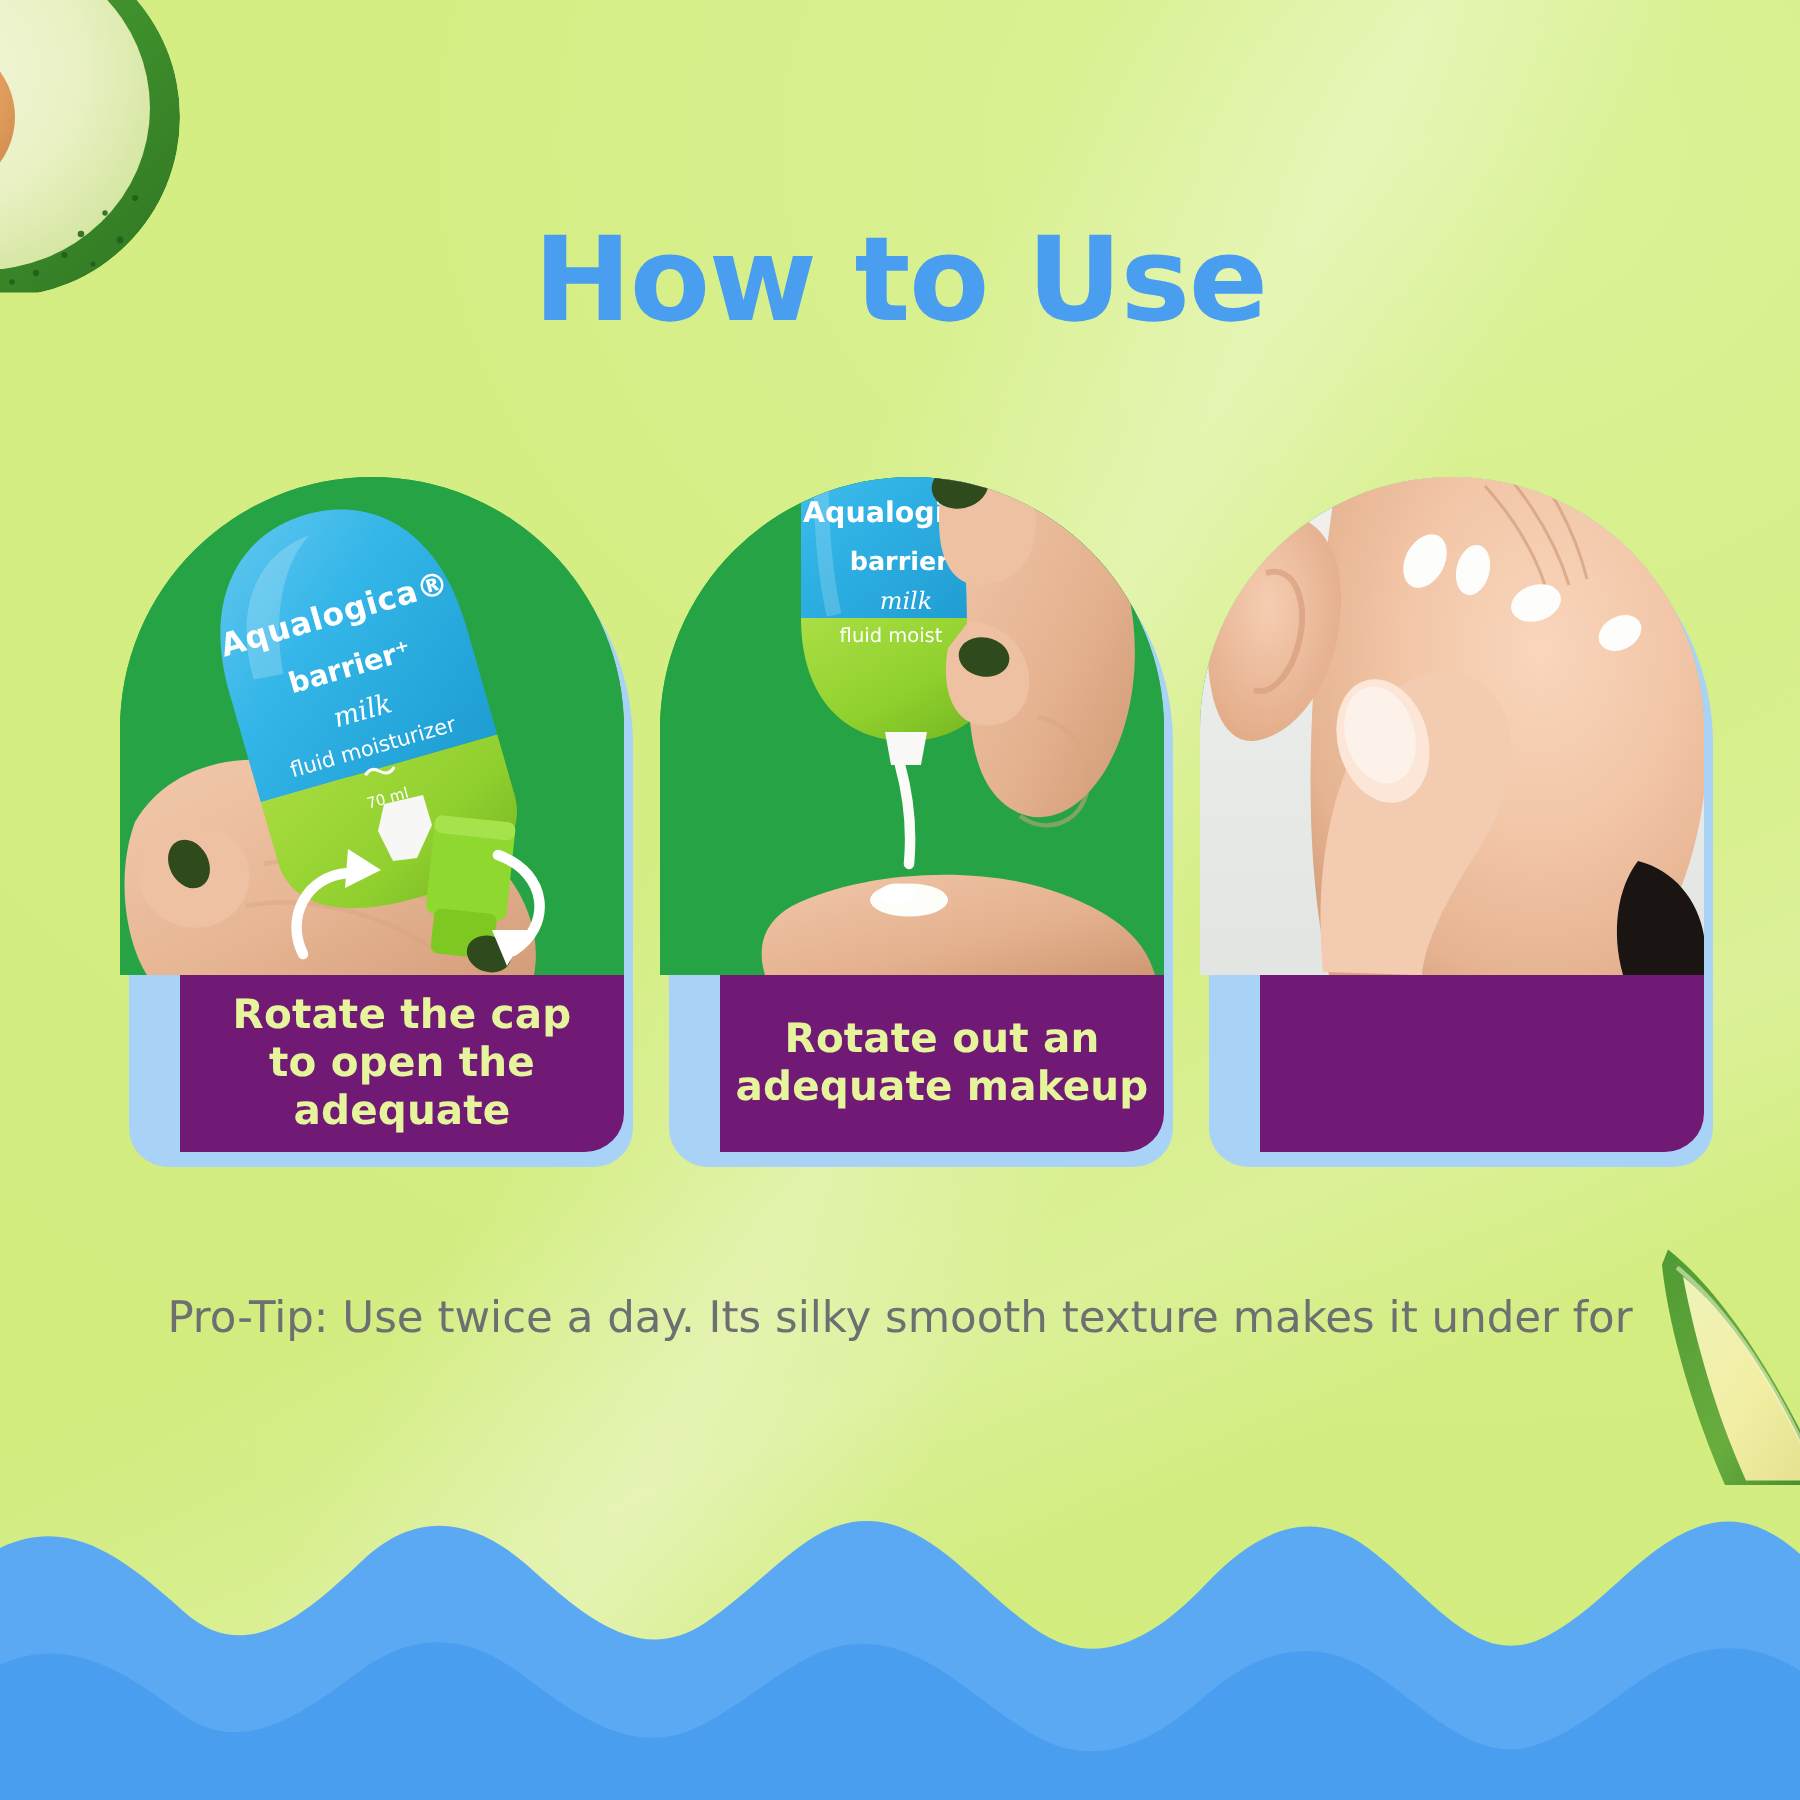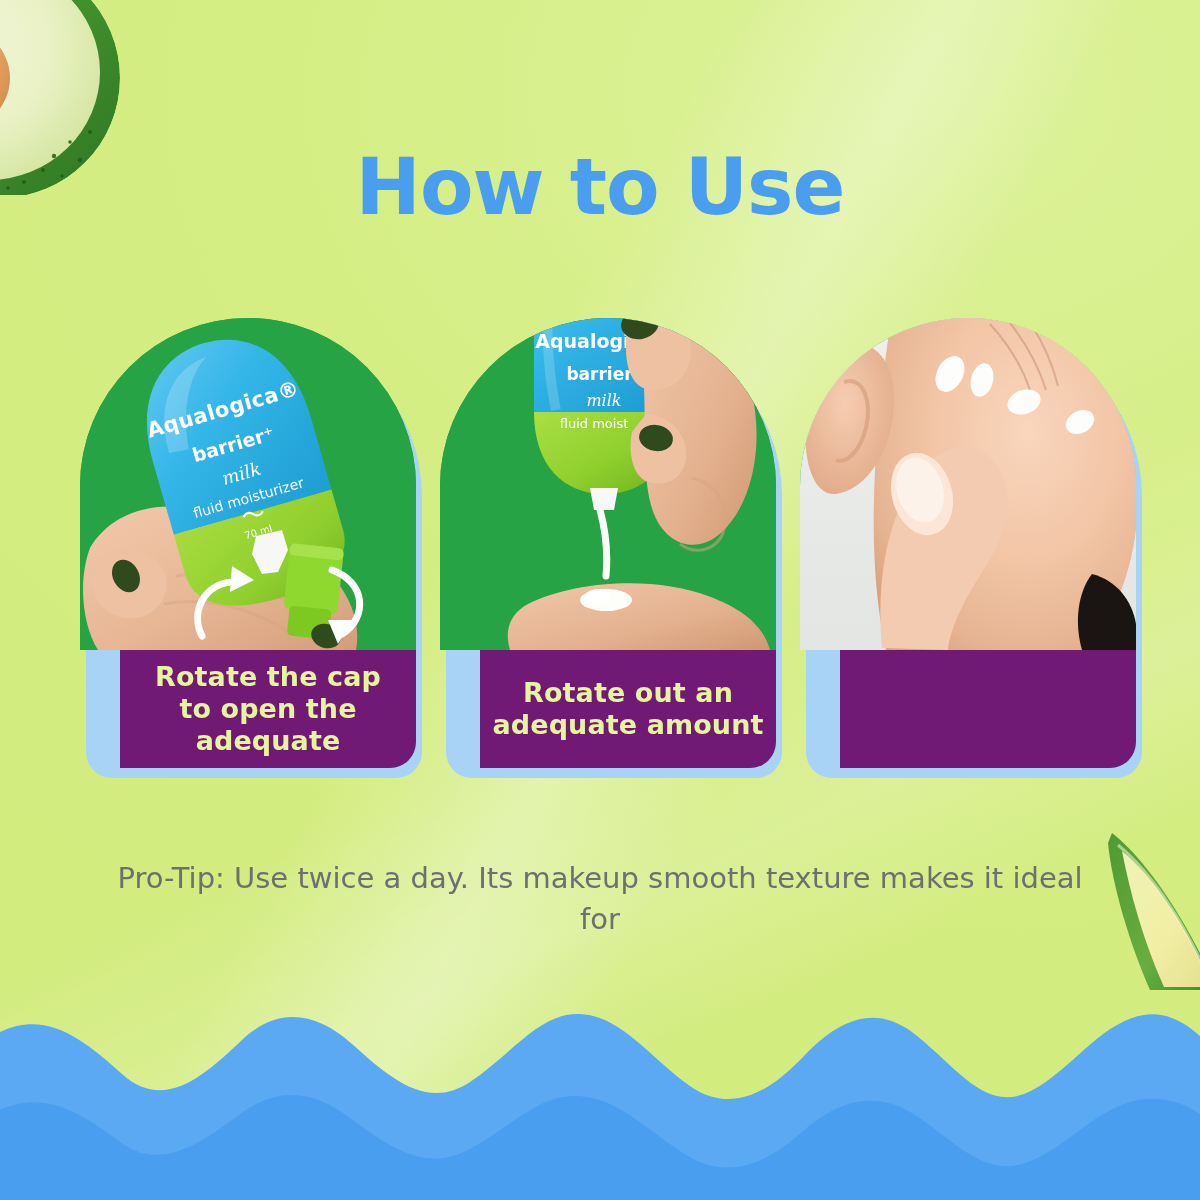--- a/index.html
+++ b/index.html
@@ -254,21 +254,21 @@
 
             <path d="M88 286 C136 262 216 258 268 278 C306 292 324 310 330 332 L70 332 C64 312 70 296 88 286 Z" fill="url(#sk2)"></path>
 
             <ellipse cx="166" cy="282" rx="26" ry="11" fill="#fdfdfa"></ellipse>
             <ellipse cx="158" cy="278" rx="12" ry="7" fill="#ffffff"></ellipse>
           </svg>
         </div>
         <div class="caption">
           <div>
             <span>Rotate out an</span>
-            <span>adequate amount</span>
+            <span>adequate makeup</span>
           </div>
         </div>
       </div>
     </div>
 
     <div class="card-wrap">
       <div class="card-shadow"></div>
       <div class="card">
         <div class="photo">
           <svg viewBox="0 0 336 332" width="336" height="332">
@@ -318,21 +318,21 @@
         <div class="caption">
           <div>
           </div>
         </div>
       </div>
     </div>
 
   </div>
 
   <div class="protip">
-    <div>Pro-Tip: Use twice a day. Its makeup smooth texture makes it ideal for</div>
+    <div>Pro-Tip: Use twice a day. Its silky smooth texture makes it under for</div>
   </div>
 
   <svg class="waves" viewBox="0 0 1200 210" preserveAspectRatio="none">
     <path d="M0 42 C46 20 82 48 122 84 C164 122 204 86 242 50 C278 16 316 22 352 54 C392 90 428 120 470 92 C512 64 540 22 580 24 C622 26 650 68 690 96 C730 124 768 104 804 66 C838 30 874 14 912 42 C952 72 982 120 1024 104 C1064 88 1092 42 1132 28 C1160 18 1182 30 1200 46 L1200 210 L0 210 Z" fill="#5aa9f2"></path>
     <path d="M0 120 C44 100 80 122 120 152 C160 182 200 154 240 124 C278 96 314 100 350 128 C390 158 426 182 468 160 C510 138 538 104 578 106 C620 108 648 142 688 166 C728 190 766 174 802 142 C836 112 872 100 910 122 C950 146 980 186 1022 174 C1062 162 1090 124 1130 112 C1158 104 1182 112 1200 124 L1200 210 L0 210 Z" fill="#4a9ef0"></path>
   </svg>
 
 </div>
 
 </body></html>

